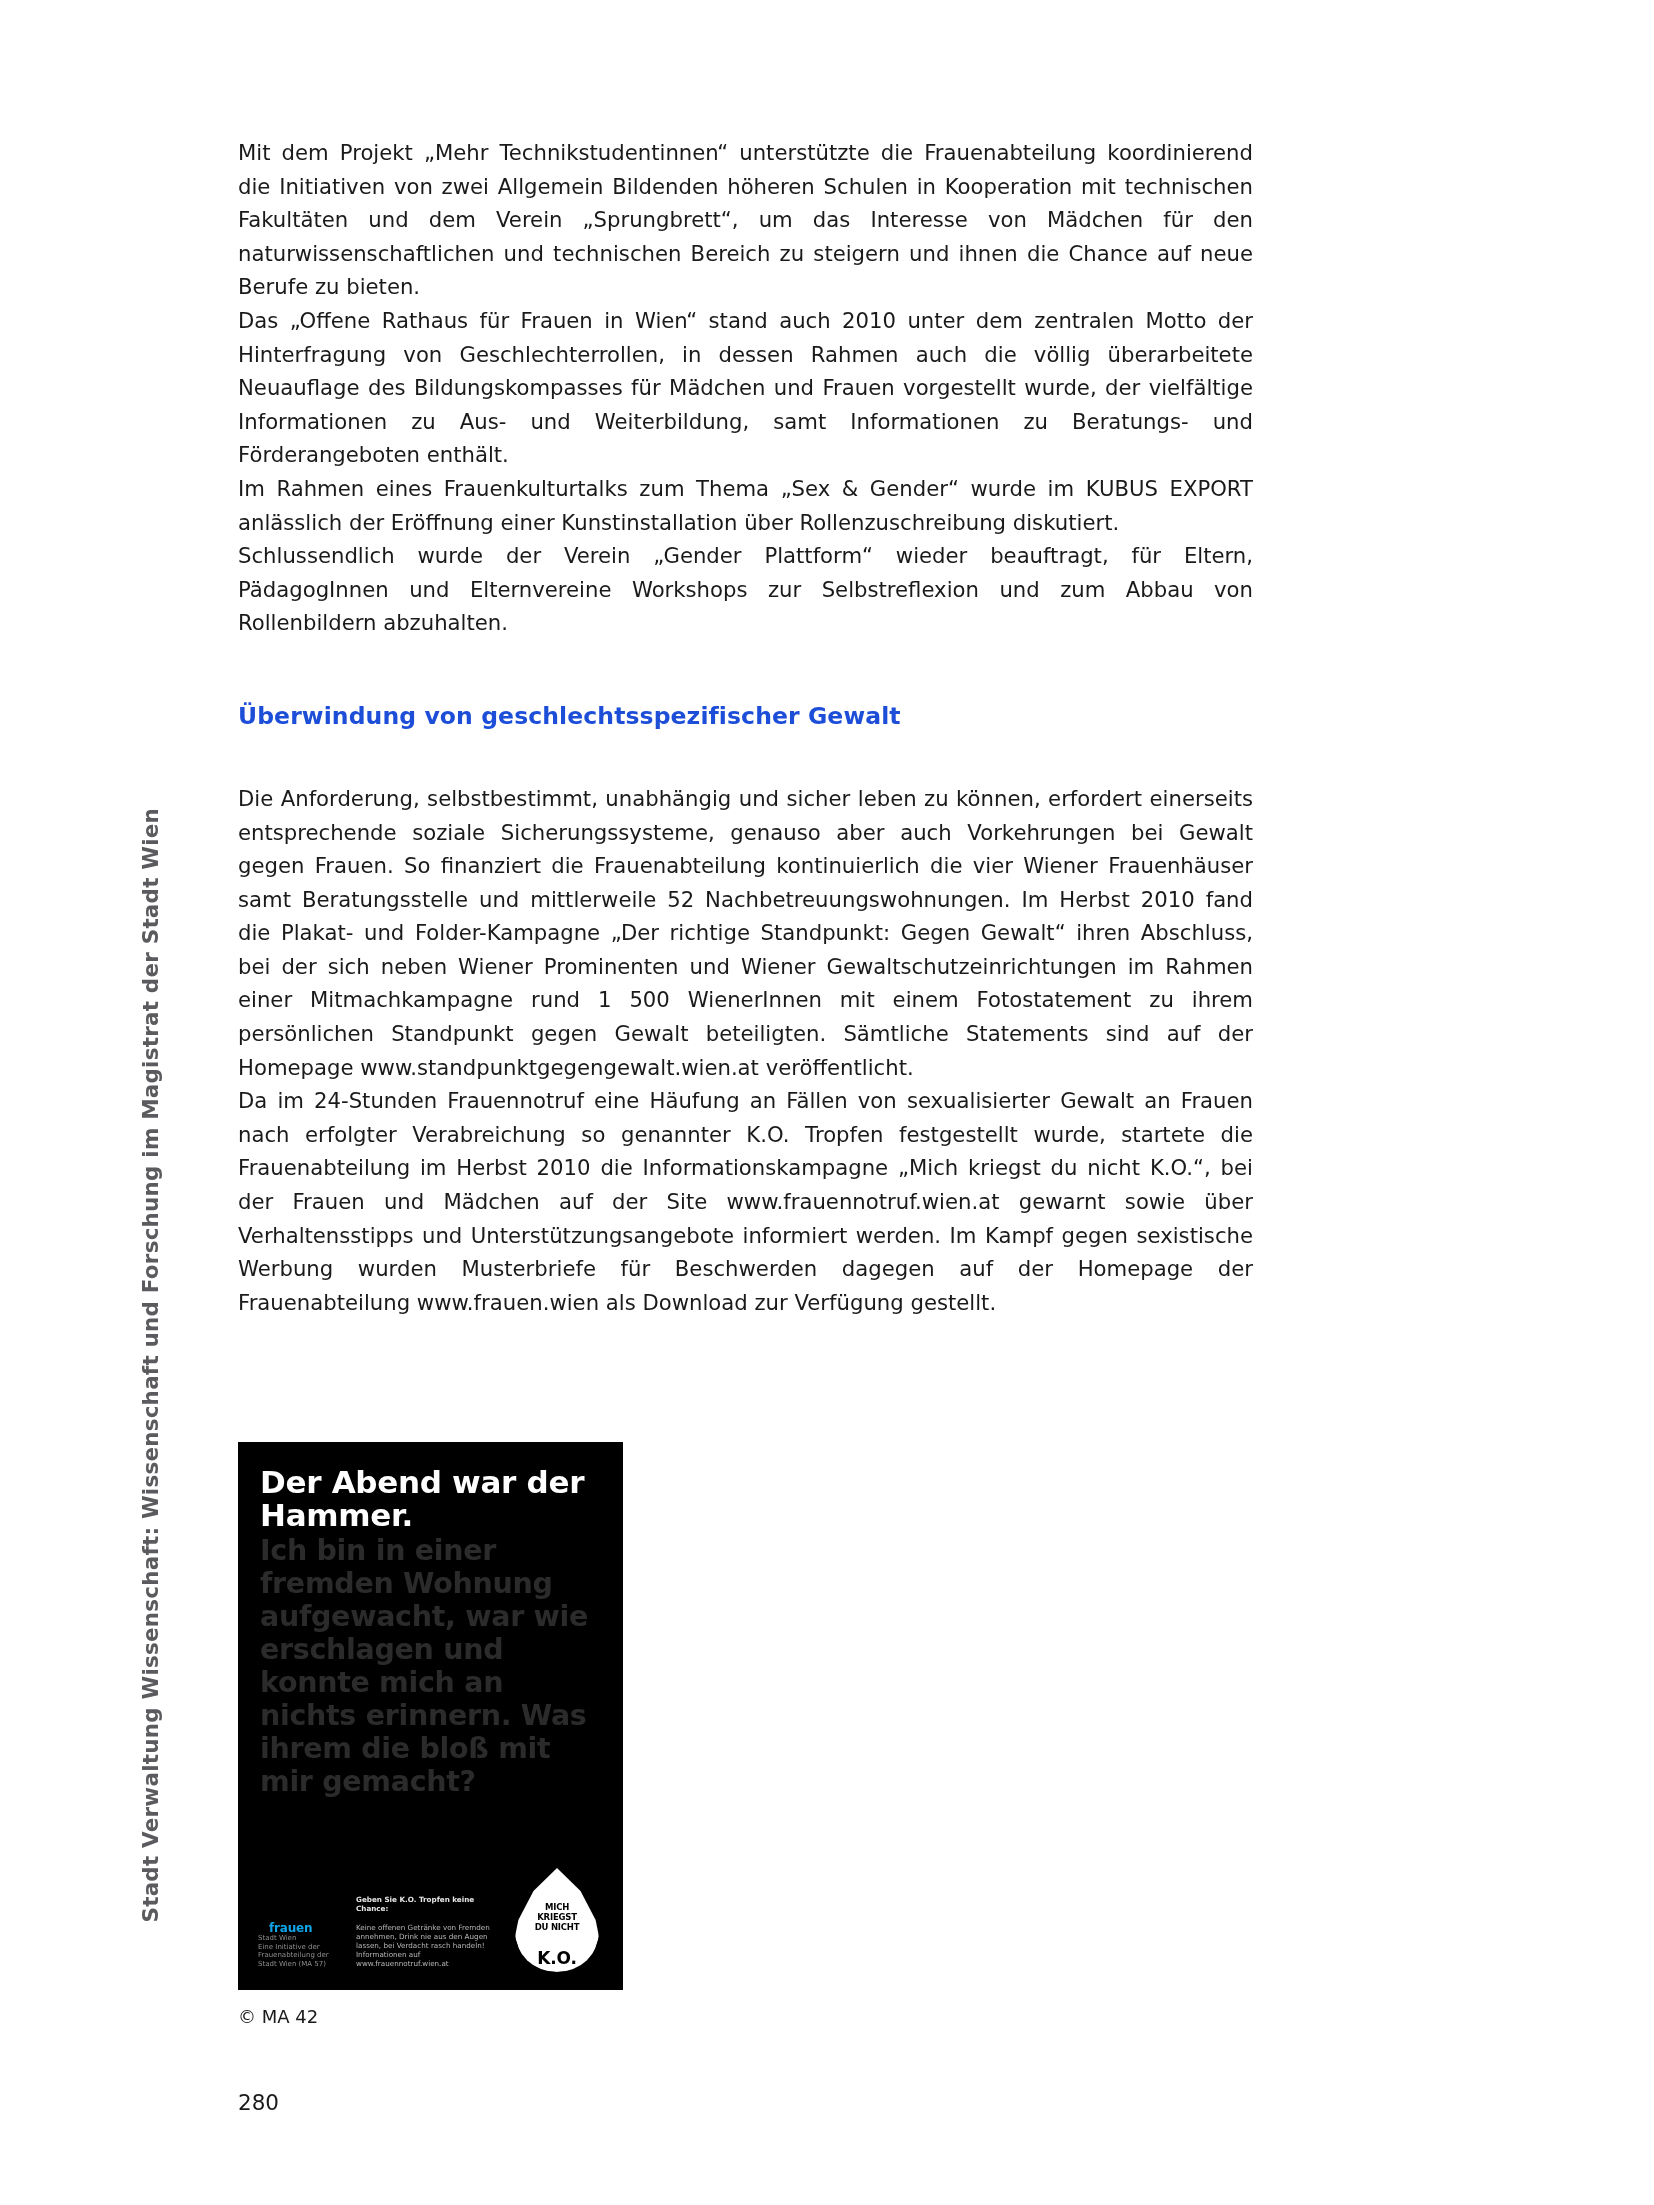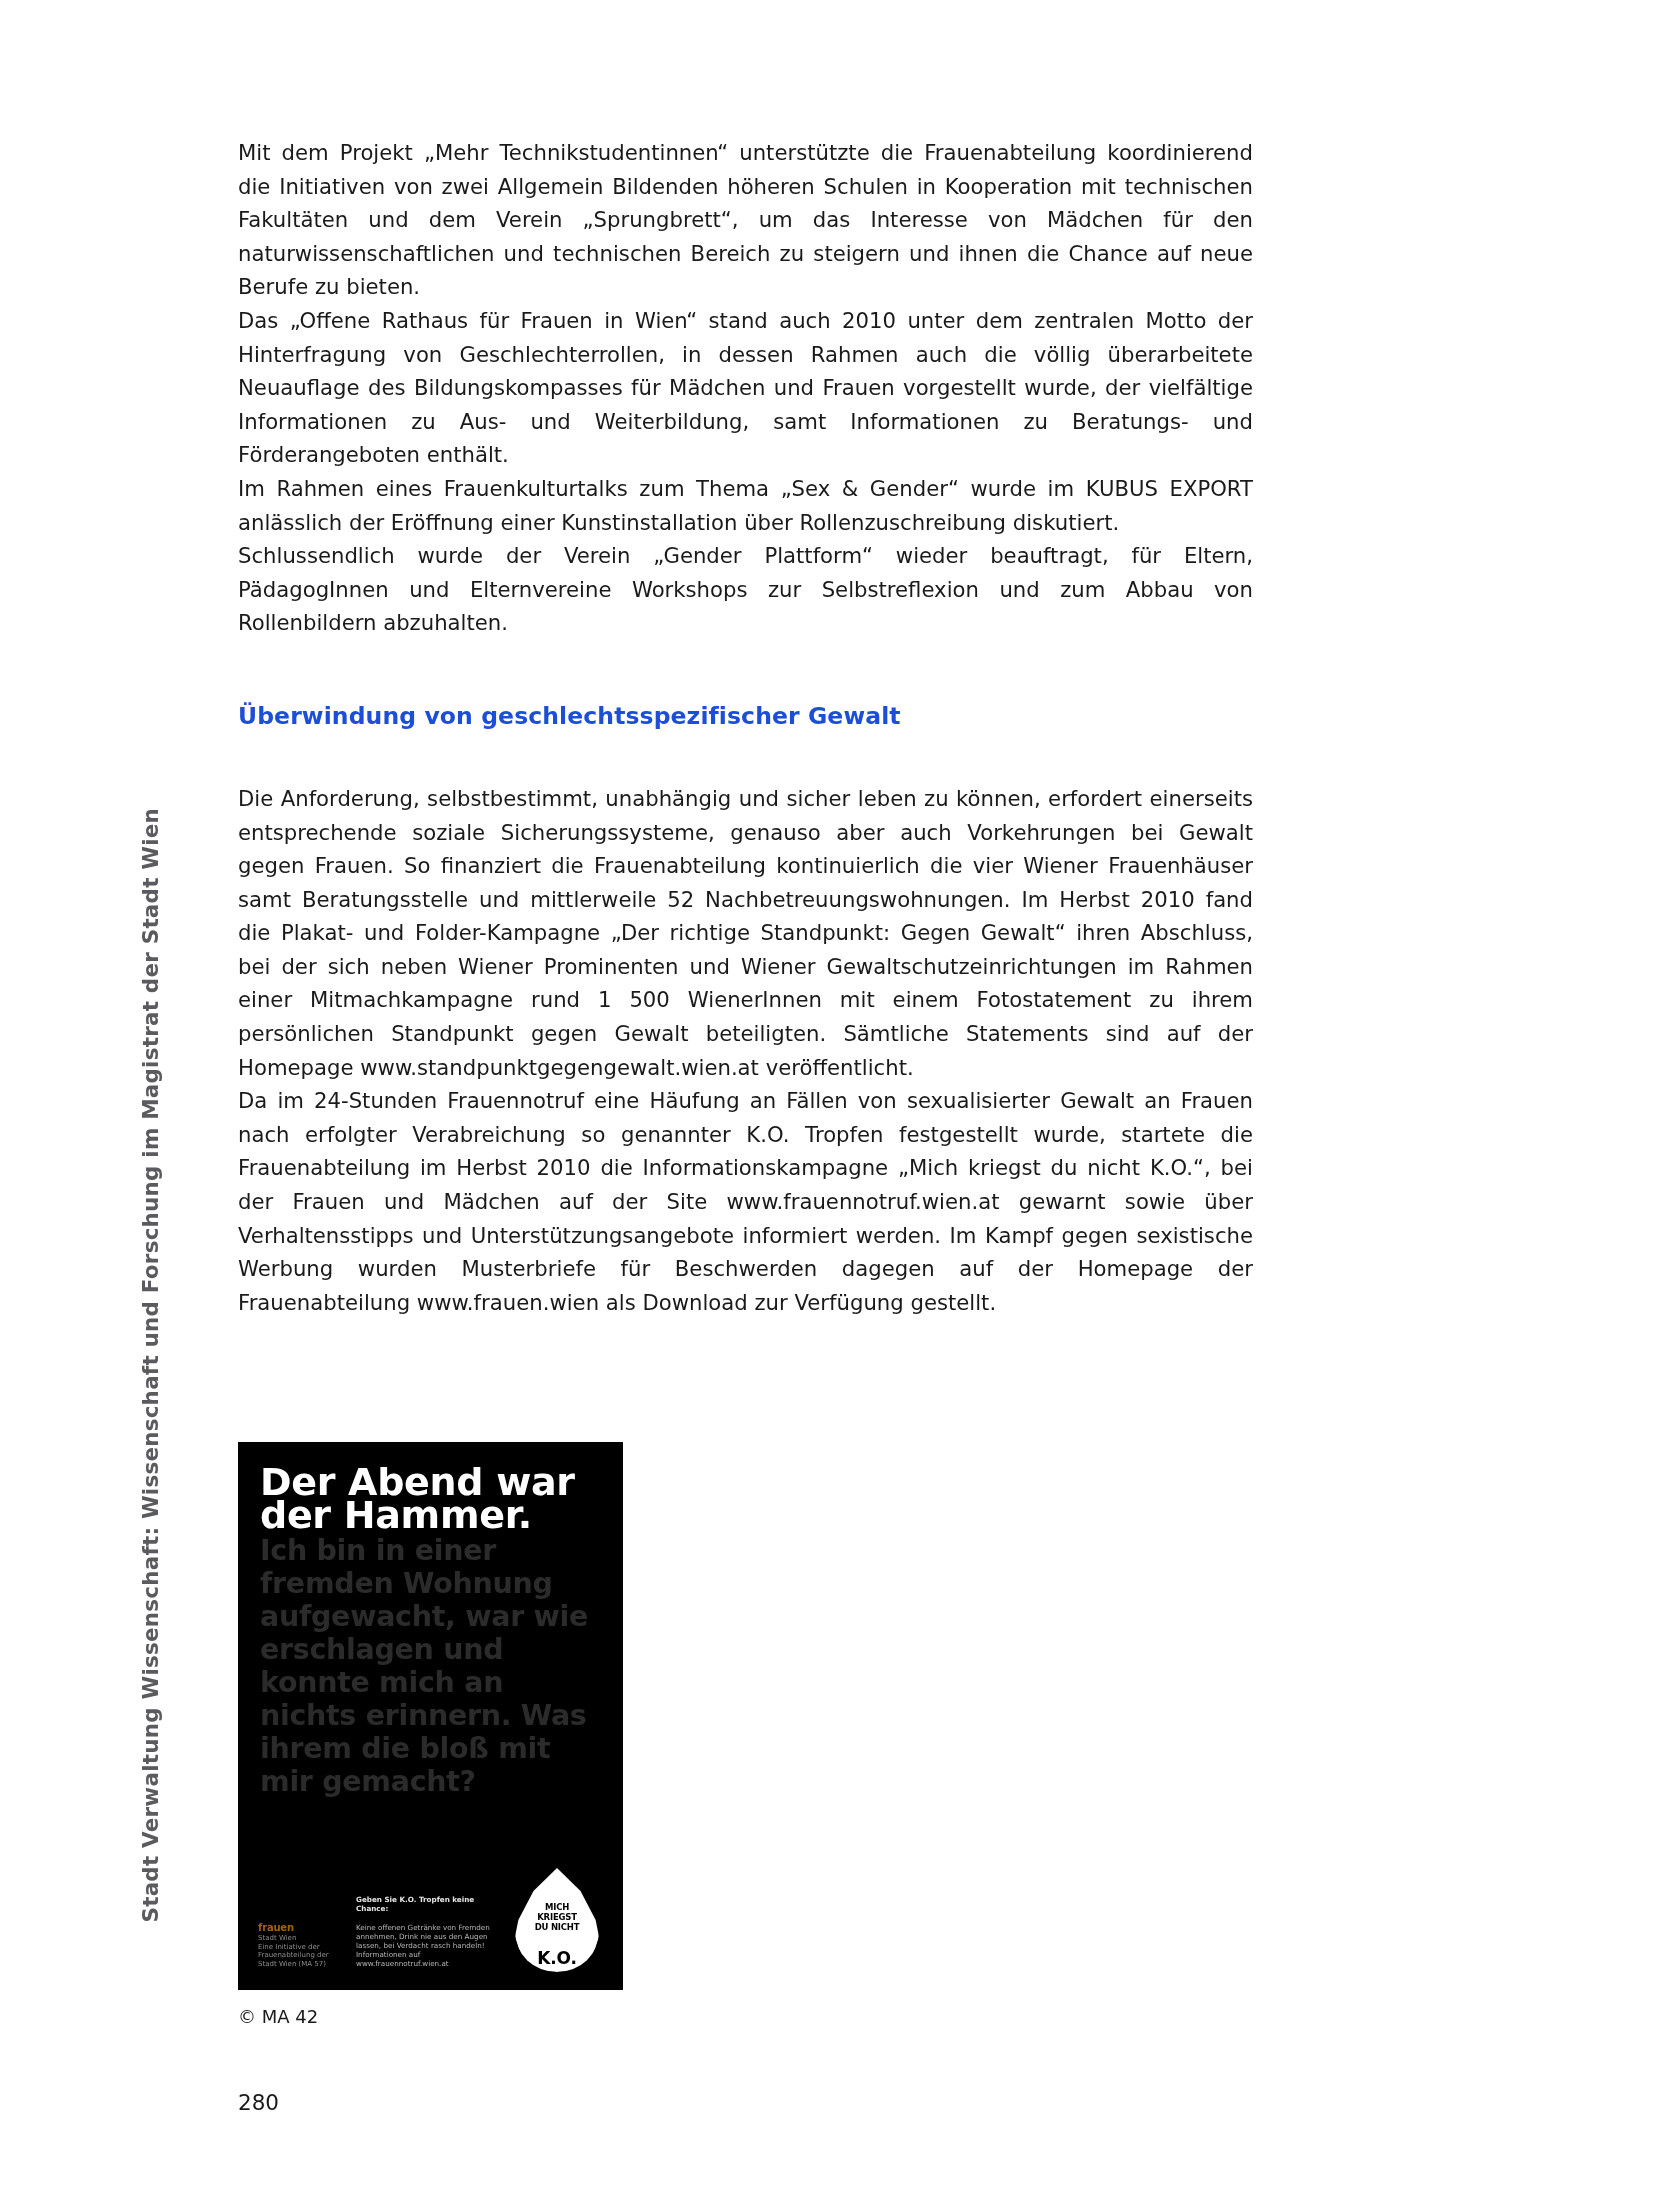--- a/index.html
+++ b/index.html
@@ -83,21 +83,21 @@
     background: #000000;
     overflow: hidden;
   }
   .poster-headline {
     position: absolute;
     left: 22px;
     top: 24px;
     width: 330px;
     font-family: "DejaVu Sans", "Liberation Sans", sans-serif;
     font-weight: bold;
-    font-size: 38px;
+    font-size: 31px;
     line-height: 33px;
     color: #ffffff;
     letter-spacing: -0.3px;
   }
   .poster-body {
     position: absolute;
     left: 22px;
     top: 92px;
     width: 340px;
     font-family: "DejaVu Sans", "Liberation Sans", sans-serif;
@@ -110,26 +110,27 @@
   .poster-logo-left {
     position: absolute;
     left: 20px;
     bottom: 22px;
     width: 80px;
     color: #8e8e8e;
     font-size: 7px;
     line-height: 8.5px;
   }
   .poster-logo-left .brand {
-    color: #a16207;
-    font-size: 10px;
+    color: #0ea5e9;
+    font-size: 12px;
     font-weight: bold;
     letter-spacing: -0.2px;
     display: block;
     margin-bottom: 2px;
+    margin-left: 11px;
   }
   .poster-smalltext {
     position: absolute;
     left: 118px;
     bottom: 22px;
     width: 150px;
     color: #b8b8b8;
     font-size: 7.2px;
     line-height: 9px;
   }

